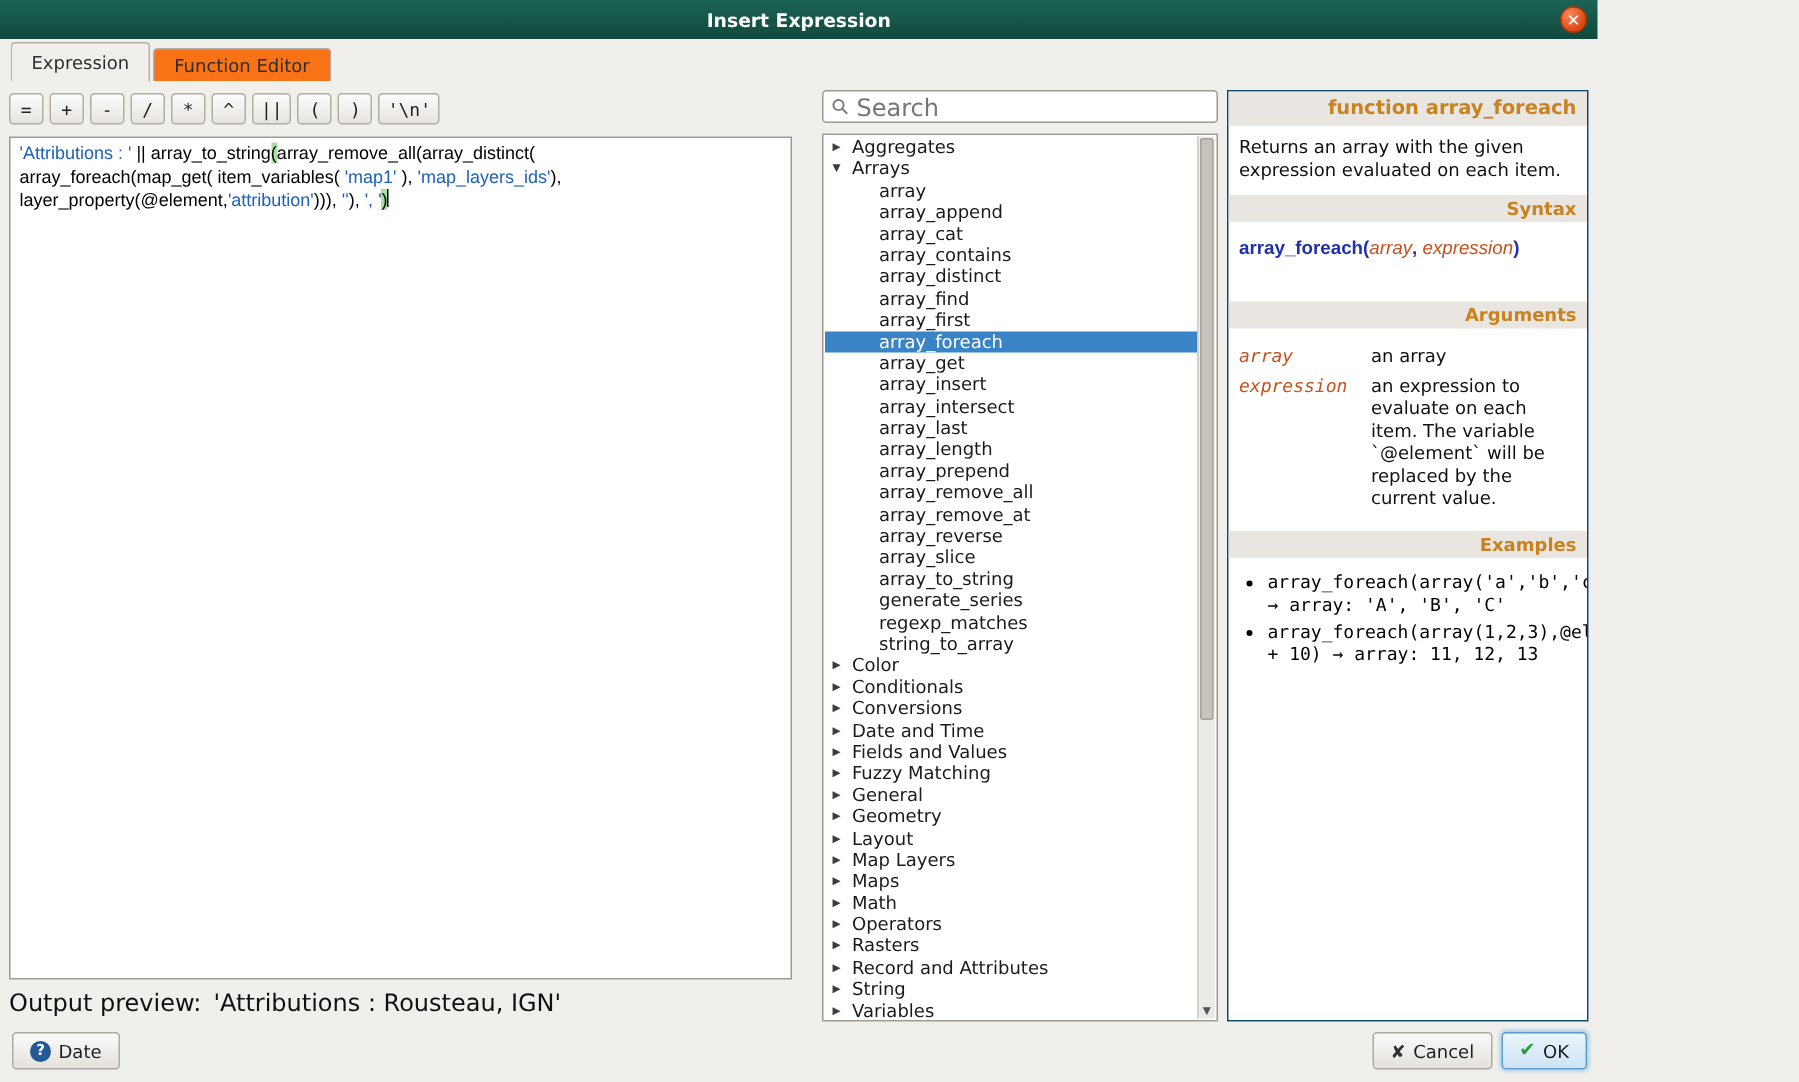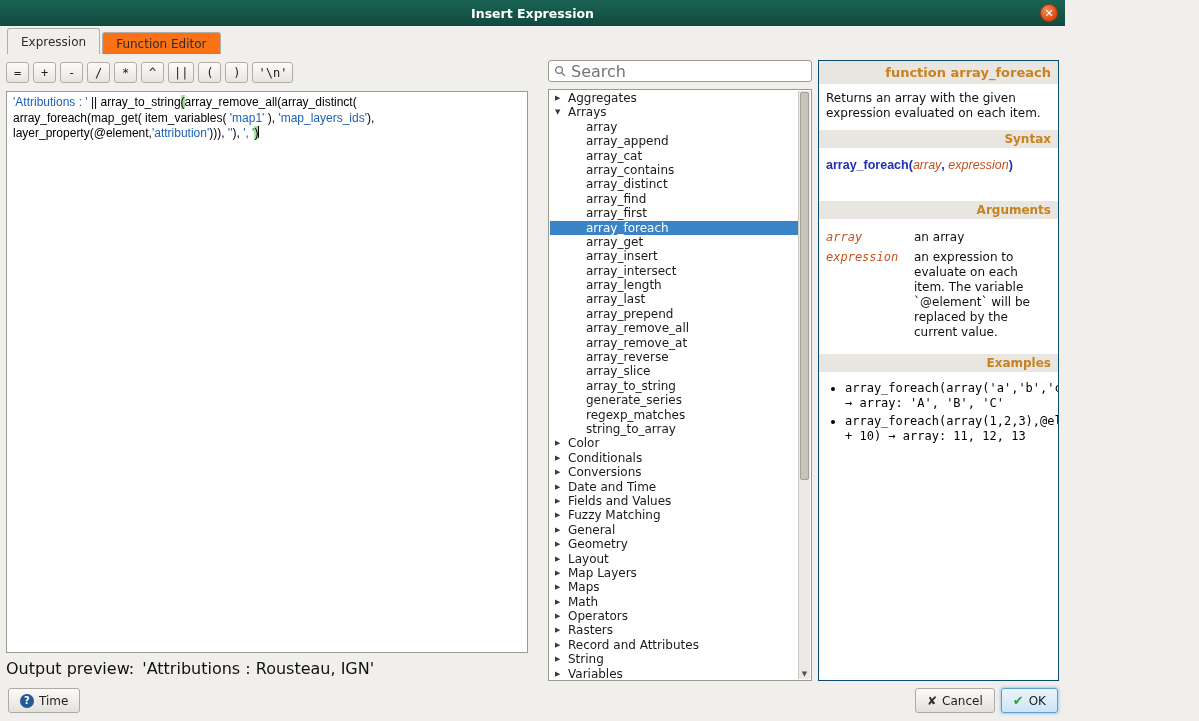--- a/index.html
+++ b/index.html
@@ -202,24 +202,24 @@
             <div class="tree-row item">
               <span class="lbl">array_get</span>
             </div>
             <div class="tree-row item">
               <span class="lbl">array_insert</span>
             </div>
             <div class="tree-row item">
               <span class="lbl">array_intersect</span>
             </div>
             <div class="tree-row item">
+              <span class="lbl">array_last</span>
+            </div>
+            <div class="tree-row item">
               <span class="lbl">array_length</span>
-            </div>
-            <div class="tree-row item">
-              <span class="lbl">array_last</span>
             </div>
             <div class="tree-row item">
               <span class="lbl">array_prepend</span>
             </div>
             <div class="tree-row item">
               <span class="lbl">array_remove_all</span>
             </div>
             <div class="tree-row item">
               <span class="lbl">array_remove_at</span>
             </div>
@@ -339,21 +339,21 @@
           <li>array_foreach(array('a','b','c'),upper(@element)) → array: 'A', 'B', 'C'</li>
           <li>array_foreach(array(1,2,3),@element + 10) → array: 11, 12, 13</li>
         </ul>
     </div>
 
   </div>
 
   <div class="footer">
     <button class="btn">
       <span class="icon-help-circle">?</span>
-      <span>Time</span>
+      <span>Date</span>
     </button>
     <div class="spacer"></div>
     <button class="btn">
       <span class="icon-x">✘</span>
       <span>Cancel</span>
     </button>
     <button class="btn btn-ok">
       <span class="icon-check">✔</span>
       <span>OK</span>
     </button>

